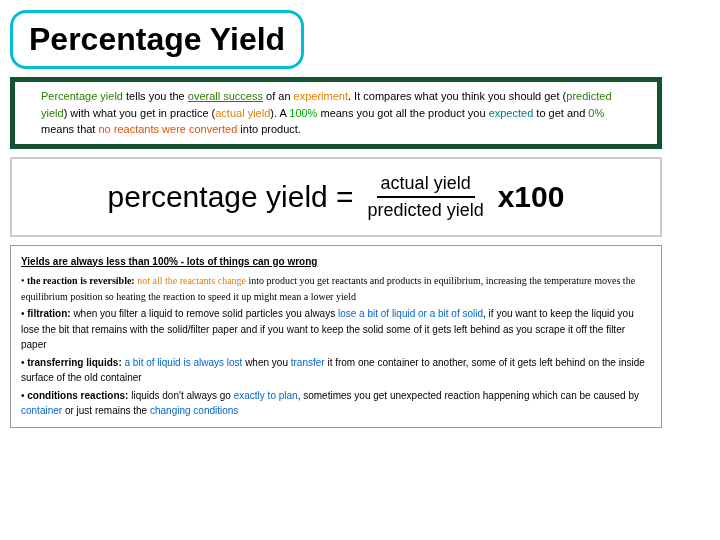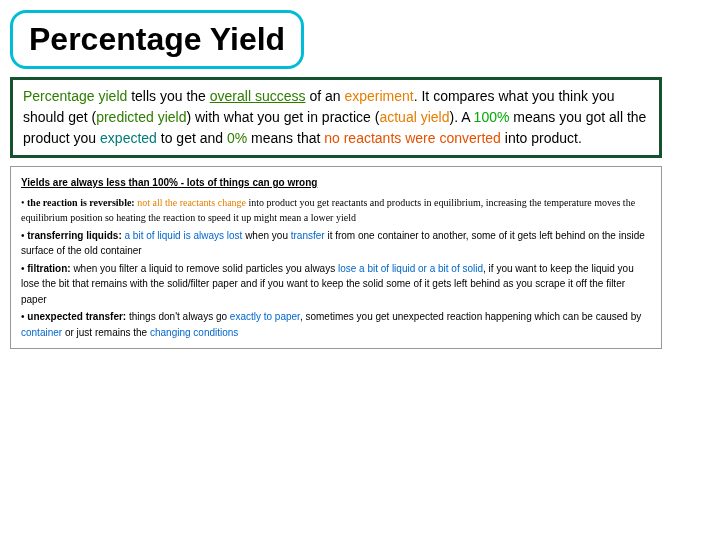--- a/index.html
+++ b/index.html
@@ -38,23 +38,23 @@
     }
 
     .title-text {
       font-size: 32px;
       font-weight: bold;
       color: #000000;
     }
 
     
     .intro-box {
-      border: 3px solid #14532d;
-      padding: 6px 10px;
-      font-size: 14px;
+      border: 5px solid #14532d;
+      padding: 6px 26px;
+      font-size: 11px;
       line-height: 1.5;
       color: #000000;
     }
 
     
     .formula-box {
       border: 2px solid #cccccc;
       padding: 14px 10px;
       display: flex;
       align-items: center;
@@ -122,32 +122,40 @@
 <div class="page-container">
 
   <div class="title-box">
     <span class="title-text">Percentage Yield</span>
   </div>
 
   <div class="intro-box">
     <span><span class="green">Percentage yield</span> tells you the <span class="green underline">overall success</span> of an <span class="orange">experiment</span>. It compares what you think you should get (<span class="green">predicted yield</span>) with what you get in practice (<span class="orange">actual yield</span>). A <span class="green-bright">100%</span> means you got all the product you <span class="teal">expected</span> to get and <span class="green">0%</span> means that <span class="red-orange">no reactants were converted</span> into product.</span>
   </div>
 
+  <div class="formula-box">
+    <span class="formula-text-left">percentage yield =</span>
+    <div class="formula-fraction">
+      <div class="numerator">actual yield</div>
+      <div class="denominator">predicted yield</div>
+    </div>
+    <span class="formula-multiplier">x100</span>
+  </div>
 
   <div class="content-box">
     <div>
       <span class="bold underline">Yields are always less than 100% - lots of things can go wrong</span>
     </div>
     <div style="margin-top:4px;font-family:Liberation Serif, serif;">
       • <span class="bold">the reaction is reversible:</span><span class="orange"> not all the reactants change</span><span> into product you get reactants and products in equilibrium, increasing the temperature moves the equilibrium position so heating the reaction to speed it up might mean a lower yield</span>
     </div>
     <div style="margin-top:2px;">
+      • <span class="bold">filtration:</span><span> when you filter a liquid to remove solid particles you always </span><span class="blue-link">lose a bit of liquid or a bit of solid</span><span>, if you want to keep the liquid you lose the bit that remains with the solid/filter paper and if you want to keep the solid some of it gets left behind as you scrape it off the filter paper</span>
+    </div>
+    <div style="margin-top:2px;">
       • <span class="bold">transferring liquids:</span><span class="blue-link"> a bit of liquid is always lost</span><span> when you </span><span class="blue-link">transfer</span><span> it from one container to another, some of it gets left behind on the inside surface of the old container</span>
     </div>
     <div style="margin-top:2px;">
-      • <span class="bold">filtration:</span><span> when you filter a liquid to remove solid particles you always </span><span class="blue-link">lose a bit of liquid or a bit of solid</span><span>, if you want to keep the liquid you lose the bit that remains with the solid/filter paper and if you want to keep the solid some of it gets left behind as you scrape it off the filter paper</span>
-    </div>
-    <div style="margin-top:2px;">
-      • <span class="bold">unexpected transfer:</span><span> things don't always go </span><span class="blue-link">exactly to paper</span><span>, sometimes you get unexpected reaction happening which can be caused by </span><span class="blue-link">container</span><span> or just remains the </span><span class="blue-link">changing conditions</span>
+      • <span class="bold">conditions reactions:</span><span> liquids don't always go </span><span class="blue-link">exactly to plan</span><span>, sometimes you get unexpected reaction happening which can be caused by </span><span class="blue-link">container</span><span> or just remains the </span><span class="blue-link">changing conditions</span>
     </div>
   </div>
 
 </div>
 
 </body></html>

